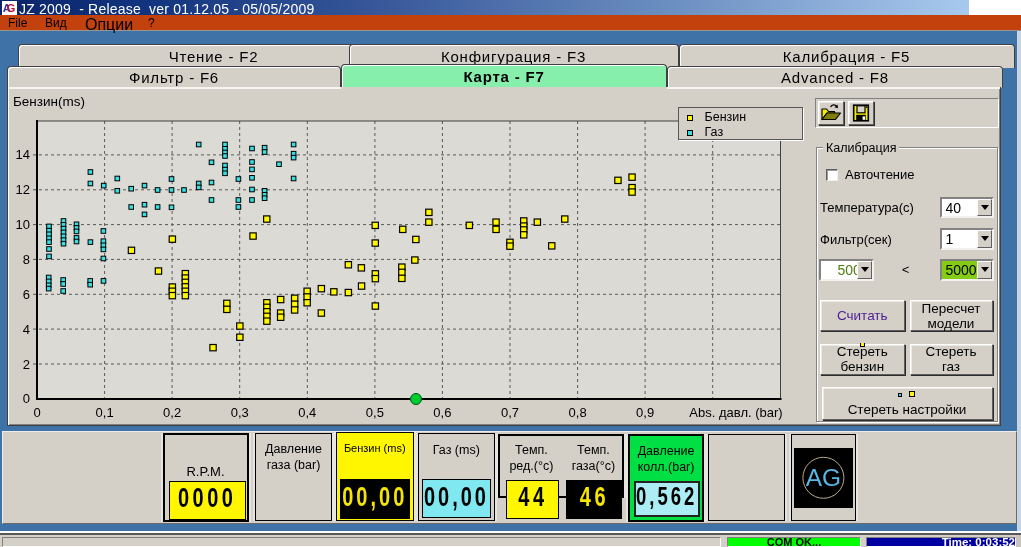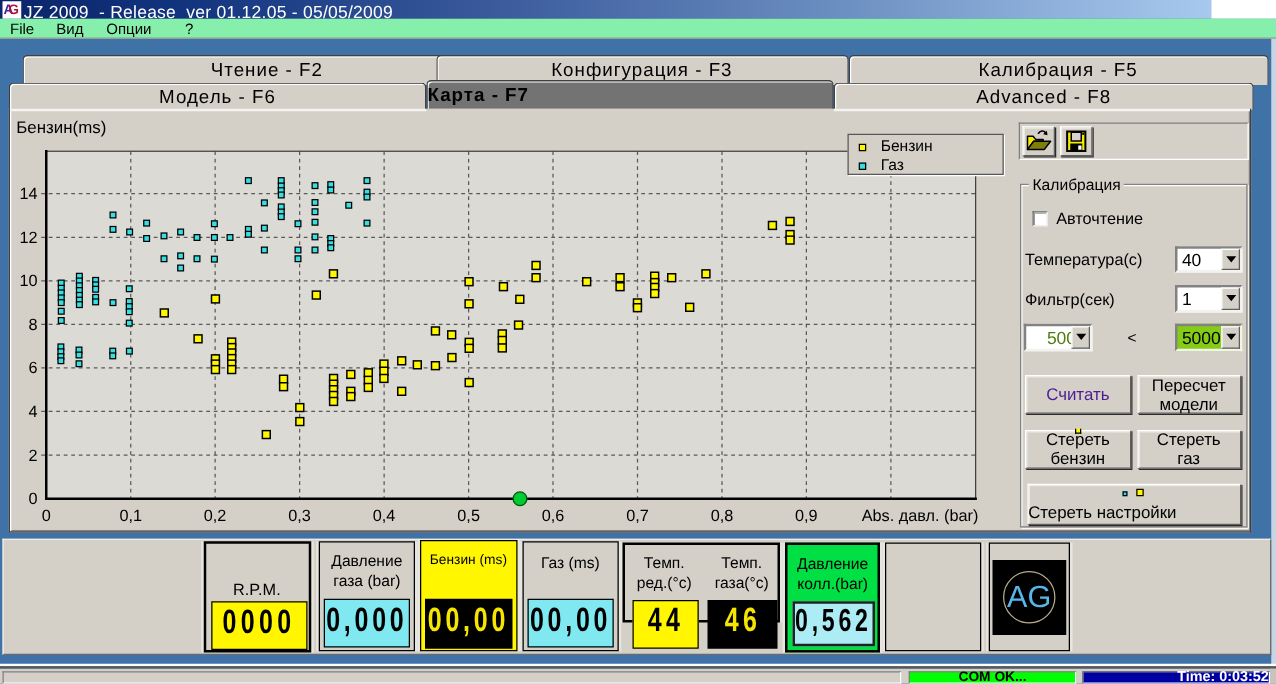--- a/index.html
+++ b/index.html
@@ -6,36 +6,36 @@
  font-family:'Liberation Sans',sans-serif;background:#3f73a8}
 .abs{position:absolute}
 </style></head>
 <body>
 
 <div class="abs" style="left:0;top:0;width:969px;height:15px;background:linear-gradient(to right,#0a246a 0%,#12347e 15%,#39599b 40%,#6d90c2 70%,#a8c9ee 100%)"></div>
 <div class="abs" style="left:969px;top:0;width:52px;height:15px;background:#fff"></div>
 <div class="abs" style="left:1.5px;top:0.5px;width:15px;height:14px;background:#fff;font-weight:bold;font-size:11px;line-height:14px;text-align:center"><span style="color:#3a2a9a">A</span><span style="color:#b4103c;margin-left:-4px">G</span></div>
 <div class="abs" style="left:19px;top:0.5px;font-size:14px;font-weight:normal;color:#fff;letter-spacing:0.2px">JZ 2009&nbsp; - Release&nbsp; ver 01.12.05 - 05/05/2009</div>
 
-<div class="abs" style="left:0;top:15px;width:1021px;height:16px;background:#86efac;border-bottom:1px solid #9a968e">
+<div class="abs" style="left:0;top:15px;width:1021px;height:16px;background:#c2410c;border-bottom:1px solid #9a968e">
  <div class="abs" style="left:8px;top:1px;font-size:12px">File</div>
  <div class="abs" style="left:45px;top:1px;font-size:12px">Вид</div>
- <div class="abs" style="left:85px;top:1px;font-size:12px">Опции</div>
+ <div class="abs" style="left:85px;top:1px;font-size:16px">Опции</div>
  <div class="abs" style="left:148px;top:1px;font-size:12px">?</div>
 </div>
 
 <div class="abs" style="left:1016.5px;top:31px;width:4.5px;height:502px;background:#c6d4e4"></div>
 
 <div class="abs" style="left:17.5px;top:44px;width:392px;height:24px;background:#d4d0c8;border:1px solid #404040;border-bottom:none;border-radius:4px 4px 0 0;box-shadow:inset 1px 1px 0 #fff;font-size:15px;letter-spacing:0.8px;text-align:center;line-height:23px">Чтение - F2</div>
 <div class="abs" style="left:348.5px;top:44px;width:330px;height:24px;background:#d4d0c8;border:1px solid #404040;border-bottom:none;border-radius:4px 4px 0 0;box-shadow:inset 1px 1px 0 #fff;font-size:15px;letter-spacing:0.8px;text-align:center;line-height:23px">Конфигурация - F3</div>
 <div class="abs" style="left:678.5px;top:44px;width:336px;height:24px;background:#d4d0c8;border:1px solid #404040;border-bottom:none;border-radius:4px 4px 0 0;box-shadow:inset 1px 1px 0 #fff;font-size:15px;letter-spacing:0.8px;text-align:center;line-height:23px">Калибрация - F5</div>
 
-<div class="abs" style="left:7px;top:66px;width:334px;height:22px;background:#d4d0c8;border:1px solid #404040;border-bottom:none;border-radius:4px 4px 0 0;box-shadow:inset 1px 1px 0 #fff;font-size:15px;letter-spacing:0.8px;text-align:center;line-height:22px">Модель - F6</div>
+<div class="abs" style="left:7px;top:66px;width:334px;height:22px;background:#d4d0c8;border:1px solid #404040;border-bottom:none;border-radius:4px 4px 0 0;box-shadow:inset 1px 1px 0 #fff;font-size:15px;letter-spacing:0.8px;text-align:center;line-height:22px">Фильтр - F6</div>
 <div class="abs" style="left:667px;top:66px;width:336px;height:22px;background:#d4d0c8;border:1px solid #404040;border-bottom:none;border-radius:4px 4px 0 0;box-shadow:inset 1px 1px 0 #fff;font-size:15px;letter-spacing:0.8px;text-align:center;line-height:22px">Advanced - F8</div>
-<div class="abs" style="left:341px;top:64px;width:326px;height:24px;background:#737373;border:1px solid #404040;border-bottom:none;border-radius:4px 4px 0 0;box-shadow:inset 1px 1px 0 #fff;font-size:15px;letter-spacing:0.8px;font-weight:bold;line-height:24px">Карта - F7</div>
+<div class="abs" style="left:341px;top:64px;width:326px;height:24px;background:#86efac;border:1px solid #404040;border-bottom:none;border-radius:4px 4px 0 0;box-shadow:inset 1px 1px 0 #fff;font-size:15px;letter-spacing:0.8px;font-weight:bold;text-align:center;line-height:24px">Карта - F7</div>
 
 <div class="abs" style="left:7px;top:87px;width:994px;height:339px;background:#d4d0c8;border:1px solid #404040;border-top:none;box-shadow:inset 1px 0 0 #fff,inset -1px -1px 0 #808080"></div>
 <div class="abs" style="left:8px;top:87px;width:333px;height:1.5px;background:#f6f4f0"></div>
 <div class="abs" style="left:667px;top:87px;width:333px;height:1.5px;background:#f6f4f0"></div>
 <div class="abs" style="left:342px;top:86.5px;width:324px;height:3px;background:#d4d0c8"></div>
 
 <svg class="abs" style="left:7px;top:88px" width="994" height="338" viewBox="7 88 994 338">
 <text x="13" y="106" font-size="13.5" fill="#000">Бензин(ms)</text>
 <rect x="37" y="121" width="743.5" height="278" fill="#dcdad5"></rect>
 <line x1="33" y1="364.0" x2="780.5" y2="364.0" stroke="#595959" stroke-width="1" stroke-dasharray="3,3"></line>
@@ -290,42 +290,39 @@
  <div style="position:absolute;left:4px;top:1px;font-size:14px;color:#000">5000</div>
  <div style="position:absolute;right:0;top:0;bottom:0;width:15px;background:#d4d0c8;border:1px solid;border-color:#ffffff #5f5f5f #5f5f5f #ffffff;box-shadow:1px 1px 0 #2c2c2c, inset 1px 1px 0 #ece9e2;box-shadow:none">
   <div style="position:absolute;left:3px;top:5px;width:0;height:0;border:4px solid transparent;border-top:5px solid #000"></div>
  </div>
 </div>
 
 <div style="position:absolute;left:820px;top:300px;width:84.5px;height:31px;background:#d4d0c8;border:1px solid;border-color:#ffffff #5f5f5f #5f5f5f #ffffff;box-shadow:1px 1px 0 #2c2c2c, inset 1px 1px 0 #ece9e2;display:flex;align-items:center;justify-content:center;text-align:center;font-size:13.5px;color:#4c1d95;line-height:15px;box-sizing:border-box;">Считать</div>
 <div style="position:absolute;left:909.5px;top:300px;width:83px;height:31px;background:#d4d0c8;border:1px solid;border-color:#ffffff #5f5f5f #5f5f5f #ffffff;box-shadow:1px 1px 0 #2c2c2c, inset 1px 1px 0 #ece9e2;display:flex;align-items:center;justify-content:center;text-align:center;font-size:13.5px;color:#000;line-height:15px;box-sizing:border-box;">Пересчет<br>модели</div>
 <div style="position:absolute;left:820px;top:343.5px;width:84.5px;height:31px;background:#d4d0c8;border:1px solid;border-color:#ffffff #5f5f5f #5f5f5f #ffffff;box-shadow:1px 1px 0 #2c2c2c, inset 1px 1px 0 #ece9e2;display:flex;align-items:center;justify-content:center;text-align:center;font-size:13.5px;color:#000;line-height:15px;box-sizing:border-box;">Стереть<br>бензин</div>
 <div style="position:absolute;left:909.5px;top:343.5px;width:83px;height:31px;background:#d4d0c8;border:1px solid;border-color:#ffffff #5f5f5f #5f5f5f #ffffff;box-shadow:1px 1px 0 #2c2c2c, inset 1px 1px 0 #ece9e2;display:flex;align-items:center;justify-content:center;text-align:center;font-size:13.5px;color:#000;line-height:15px;box-sizing:border-box;">Стереть<br>газ</div>
-<div style="position:absolute;left:821.5px;top:387px;width:171px;height:33px;background:#d4d0c8;border:1px solid;border-color:#ffffff #5f5f5f #5f5f5f #ffffff;box-shadow:1px 1px 0 #2c2c2c, inset 1px 1px 0 #ece9e2;display:flex;align-items:center;justify-content:flex-start;text-align:center;font-size:13.5px;color:#000;line-height:15px;box-sizing:border-box;">
+<div style="position:absolute;left:821.5px;top:387px;width:171px;height:33px;background:#d4d0c8;border:1px solid;border-color:#ffffff #5f5f5f #5f5f5f #ffffff;box-shadow:1px 1px 0 #2c2c2c, inset 1px 1px 0 #ece9e2;display:flex;align-items:center;justify-content:center;text-align:center;font-size:13.5px;color:#000;line-height:15px;box-sizing:border-box;">
     <span style="margin-top:11px">Стереть настройки</span>
   </div>
 
 <div class="abs" style="left:859.5px;top:343px;width:5px;height:4px;background:#fff600;border:1px solid #000;border-top:none"></div>
 <div class="abs" style="left:897.5px;top:392.5px;width:4.5px;height:4.5px;background:#35dde0;border:1px solid #000"></div>
 <div class="abs" style="left:908.5px;top:390.5px;width:6.5px;height:6.5px;background:#fff600;border:1px solid #000"></div>
 
 <div class="abs" style="left:2px;top:431px;width:1014.5px;height:93px;background:#d4d0c8;border:1px solid;border-color:#efede8 #6a6a6a #6a6a6a #efede8"></div>
 
 <div style="position:absolute;left:162.5px;top:433px;width:86px;height:88.5px;background:#d4d0c8;border:2px solid #000;box-sizing:border-box;box-shadow:-2px 0 0 #e7e5e0,2px 0 0 #e7e5e0">
     <div class="abs" style="left:0;right:0;top:29px;text-align:center;font-size:13px">R.P.M.</div>
     <div class="abs" style="left:4px;top:46px;width:77.5px;height:38.5px;background:#fff600;border:1.5px solid #000;display:flex;align-items:center;justify-content:center">
       <div style="transform:scaleY(1.35);transform-origin:center;font-family:'Liberation Sans',sans-serif;font-weight:bold;font-size:20px;line-height:1;color:#000;letter-spacing:3.5px;white-space:nowrap;margin-top:-4px">0000</div>
     </div>
   </div>
 
 <div style="position:absolute;left:255px;top:433.4px;width:77px;height:88px;background:#d4d0c8;border:1.5px solid #000;box-sizing:border-box;box-shadow:-2px 0 0 #e7e5e0,2px 0 0 #e7e5e0">
     <div class="abs" style="left:0;right:0;top:8px;text-align:center;font-size:12.5px;line-height:15.5px">Давление<br>газа (bar)</div>
-    <div class="abs" style="left:3px;top:45px;width:69px;height:39px;background:#7fe8f0;border:1.5px solid #000;display:flex;align-items:center;justify-content:center">
-      <div style="transform:scaleY(1.35);transform-origin:center;font-family:'Liberation Sans',sans-serif;font-weight:bold;font-size:20px;line-height:1;color:#000;letter-spacing:3px;white-space:nowrap;margin-top:-4px">0,000</div>
-    </div>
   </div>
 
 <div style="position:absolute;left:335.5px;top:432.4px;width:78.5px;height:89px;background:#fff600;border:1.5px solid #000;box-sizing:border-box;box-shadow:-2px 0 0 #e7e5e0,2px 0 0 #e7e5e0">
     <div class="abs" style="left:0;right:0;top:9px;text-align:center;font-size:11px">Бензин (ms)</div>
     <div class="abs" style="left:3.5px;top:45.5px;width:69.5px;height:40px;background:#000;display:flex;align-items:center;justify-content:center">
       <div style="transform:scaleY(1.35);transform-origin:center;font-family:'Liberation Sans',sans-serif;font-weight:bold;font-size:20px;line-height:1;color:#f5e500;letter-spacing:3px;white-space:nowrap;margin-top:-4px">00,00</div>
     </div>
   </div>
 
 <div style="position:absolute;left:417.8px;top:433.4px;width:77px;height:88px;background:#d4d0c8;border:1.5px solid #000;box-sizing:border-box;box-shadow:-2px 0 0 #e7e5e0,2px 0 0 #e7e5e0">

